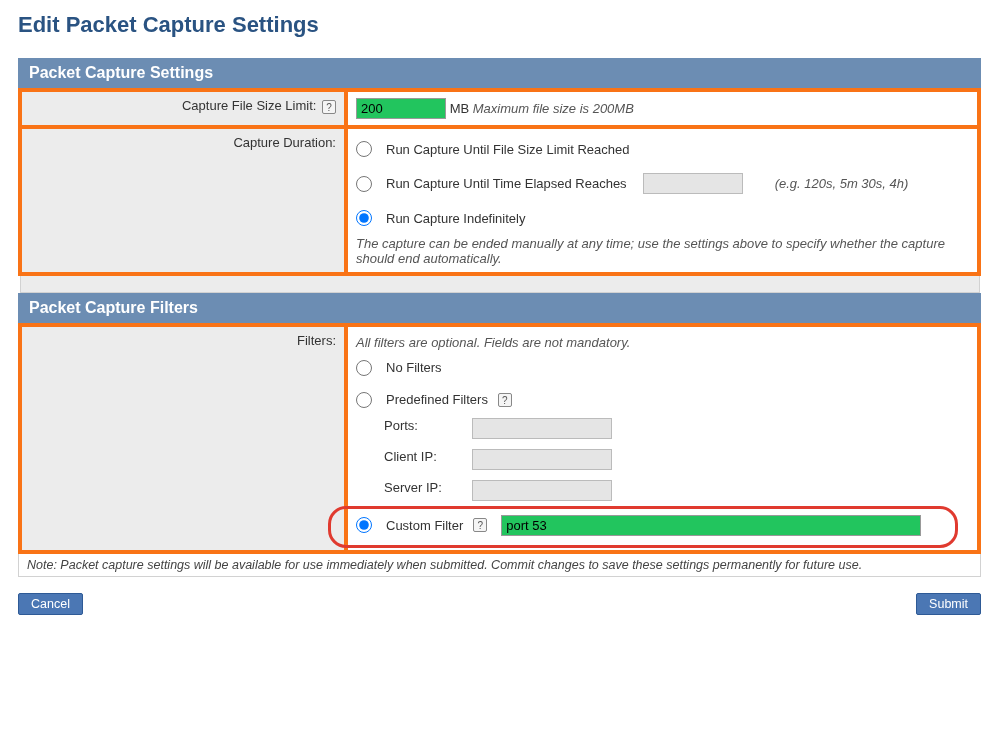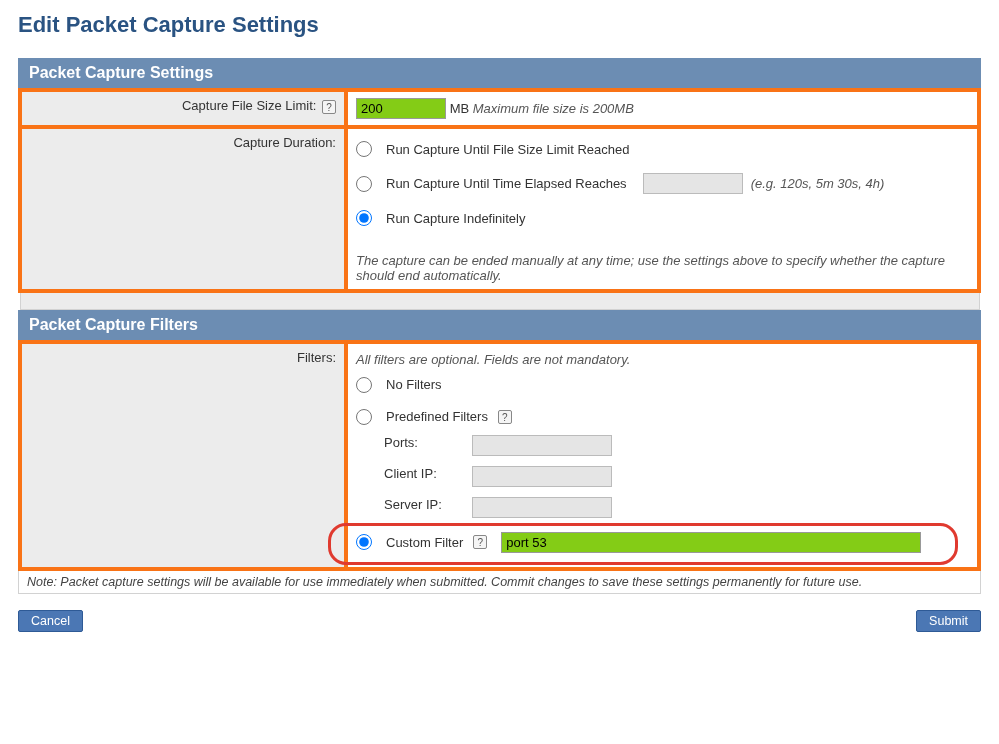--- a/index.html
+++ b/index.html
@@ -50,21 +50,21 @@
     text-align: center;
     color: #555;
     background: #f5f5f5;
     vertical-align: middle;
     margin-left: 2px;
   }
   input[type="text"] {
     font-size: 13px;
     padding: 2px 4px;
     border: 1px solid #999;
-    background: #84cc16;
+    background: #22c55e;
   }
   input.disabled-input {
     background: #e5e5e5;
     border: 1px solid #bbb;
   }
   .italic-note { font-style: italic; color: #555; }
   .radio-row { display: flex; align-items: center; column-gap: 8px; margin: 6px 0 16px 0; }
   input[type="radio"] {
     width: 16px; height: 16px; margin: 0 6px 0 0;
   }
@@ -129,23 +129,23 @@
     </td>
     <td class="value-cell">
       <div class="radio-row">
         <input type="radio" name="dur" style="">
         <span>Run Capture Until File Size Limit Reached</span>
       </div>
       <div class="radio-row">
         <input type="radio" name="dur" style="">
         <span>Run Capture Until Time Elapsed Reaches</span>
         <input type="text" class="disabled-input" style="width: 100px; margin-left: 8px;">
-        <span class="italic-note" style="margin-left:0;">(e.g. 120s, 5m 30s, 4h)</span>
-      </div>
-      <div class="radio-row" style="margin-bottom:27px;">
+        <span class="italic-note" style="margin-left:24px;">(e.g. 120s, 5m 30s, 4h)</span>
+      </div>
+      <div class="radio-row" style="margin-bottom:10px;">
         <input type="radio" name="dur" checked="" style="">
         <span>Run Capture Indefinitely</span>
       </div>
       <div class="italic-note">The capture can be ended manually at any time; use the settings above to specify whether the capture should end automatically.</div>
     </td>
   </tr>
   <tr class="spacer-row">
         <td colspan="2"></td>
       </tr>
 </tbody>

